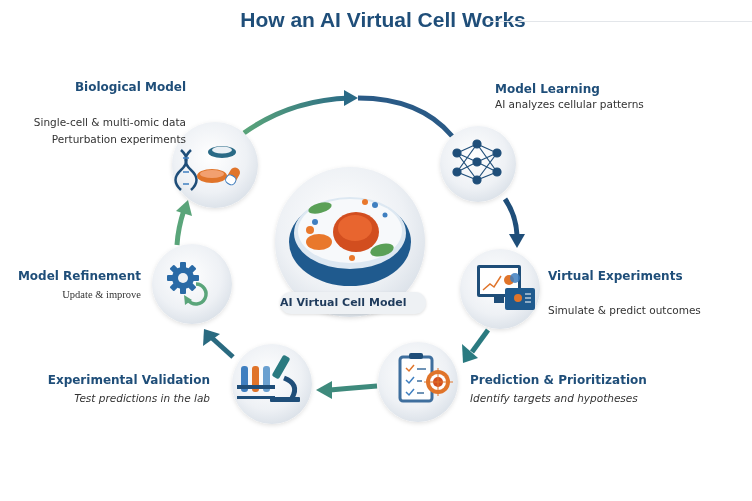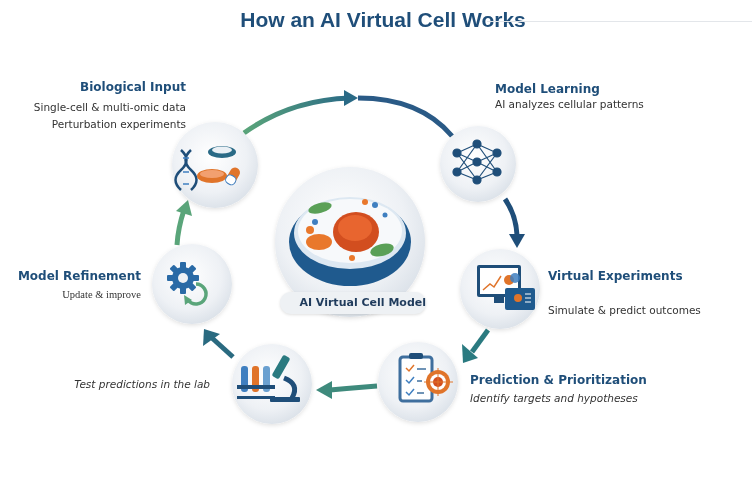--- a/index.html
+++ b/index.html
@@ -5,21 +5,21 @@
   html, body { margin: 0; padding: 0; background: #ffffff; }
   body { width: 752px; height: 501px; position: relative; overflow: hidden; font-family: "DejaVu Sans", sans-serif; }
   .title { position: absolute; left: 0; width: 752px; top: 8px; text-align: center; font-family: "Liberation Sans", sans-serif; font-weight: bold; font-size: 21px; color: #1f4e79; padding-left: 7px; }
   .title-rule { position: absolute; left: 487px; top: 21px; width: 265px; height: 1px; background: #e3e6ea; }
   svg.diagram { position: absolute; left: 0; top: 0; }
   .step { position: absolute; }
   .step .h { font-family: "DejaVu Sans", sans-serif; font-weight: bold; font-size: 12px; color: #1f4e79; white-space: nowrap; }
   .step .d { font-family: "DejaVu Sans", sans-serif; font-size: 10.5px; color: #333; line-height: 17px; white-space: nowrap; }
   .step .d.it { font-style: italic; }
   .right-al { text-align: right; }
-  .center-label { position: absolute; left: 280px; top: 292px; width: 146px; height: 22px; line-height: 22px; text-align: right; font-family: "DejaVu Sans", sans-serif; font-weight: bold; font-size: 11px; color: #1f3b5c; background: #eef1f4; border-radius: 11px; box-shadow: 0 1px 3px rgba(0,0,0,0.12); }
+  .center-label { position: absolute; left: 280px; top: 292px; width: 146px; height: 22px; line-height: 22px; text-align: left; font-family: "DejaVu Sans", sans-serif; font-weight: bold; font-size: 11px; color: #1f3b5c; background: #eef1f4; border-radius: 11px; box-shadow: 0 1px 3px rgba(0,0,0,0.12); }
 </style>
 </head>
 <body>
 
 <div class="title">How an AI Virtual Cell Works</div>
 <div class="title-rule"></div>
 
 <svg class="diagram" width="752" height="501" viewBox="0 0 752 501">
   <defs>
     <radialGradient id="bubble" cx="45%" cy="40%" r="60%">
@@ -189,40 +189,41 @@
     </g>
     <circle cx="183" cy="278" r="5" fill="#eef1f5"></circle>
     <path d="M196,284 A10,10 0 1 1 188,300" fill="none" stroke="#5aa57a" stroke-width="3.5"></path>
     <polygon points="184,295 192,300 185,305" fill="#5aa57a"></polygon>
   </g>
 </svg>
 
 <div class="center-label">AI Virtual Cell Model</div>
 
 <div class="step right-al" style="right:566px; top:80px;">
-  <div class="h">Biological Input</div>
-  <div class="d" style="margin-top:5px;">Single-cell &amp; multi-omic data</div>
+  <div class="h">Biological Model</div>
+  <div class="d" style="margin-top:20px;">Single-cell &amp; multi-omic data</div>
   <div class="d">Perturbation experiments</div>
 </div>
 
 <div class="step" style="left:495px; top:82px;">
   <div class="h">Model Learning</div>
   <div class="d" style="">AI analyzes cellular patterns</div>
 </div>
 
 <div class="step" style="left:548px; top:269px;">
   <div class="h">Virtual Experiments</div>
   <div class="d" style="margin-top:19px;">Simulate &amp; predict outcomes</div>
 </div>
 
 <div class="step" style="left:470px; top:373px;">
   <div class="h">Prediction &amp; Prioritization</div>
   <div class="d it" style="margin-top:3px;">Identify targets and hypotheses</div>
 </div>
 
 <div class="step right-al" style="right:542px; top:373px;">
+  <div class="h">Experimental Validation</div>
   <div class="d it" style="margin-top:3px;">Test predictions in the lab</div>
 </div>
 
 <div class="step right-al" style="right:611px; top:269px;">
   <div class="h">Model Refinement</div>
   <div class="d" style="margin-top:3px;font-family:Liberation Serif, serif;">Update &amp; improve</div>
 </div>
 
 </body></html>

